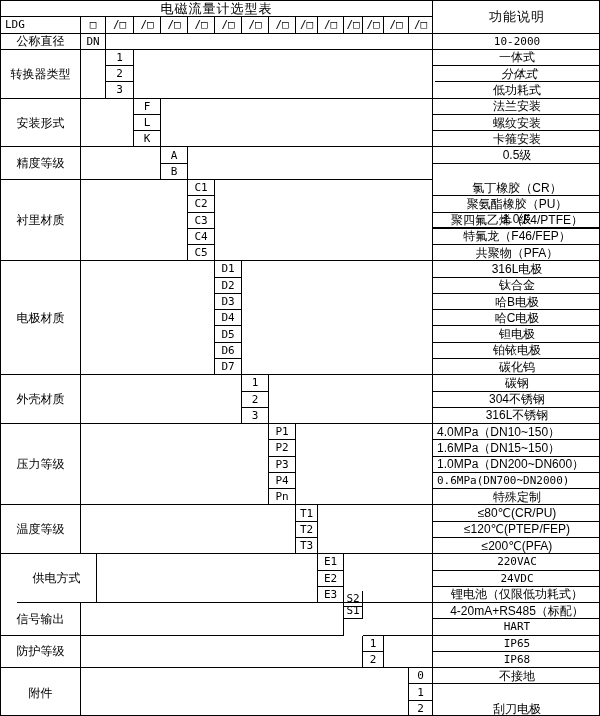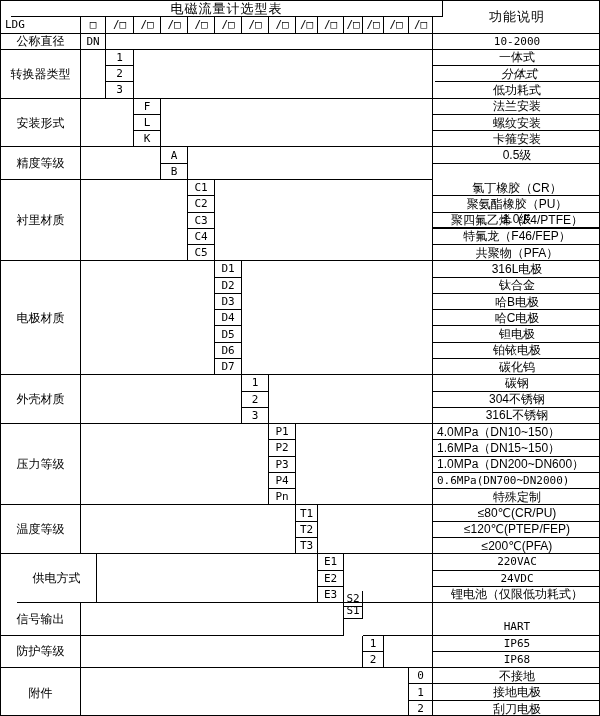--- a/index.html
+++ b/index.html
@@ -30,21 +30,21 @@
   .cell.left{justify-content:flex-start;padding-left:4px;}
   .cell.mono{font-family:"DejaVu Sans Mono","Liberation Mono",monospace;font-size:11px;}
   .cell.title-cell{font-size:13px;letter-spacing:1px;}
   .cell.header-cell{font-size:13px;letter-spacing:1px;}
   .cell.code-cell{font-family:"DejaVu Sans Mono","Liberation Mono",monospace;font-size:11px;}
 </style>
 </head>
 <body>
 
 <div id="table-wrap">
-    <div class="cell title-cell br bb" style="left: 0px; top: 0px; width: 432px; height: 16.27px; margin-left: 10px;">电磁流量计选型表</div>
+    <div class="cell title-cell br bb" style="left: 0px; top: 0px; width: 432px; height: 16.27px;">电磁流量计选型表</div>
     <div class="cell header-cell bb" style="left: 432px; top: 0px; width: 168px; height: 32.55px;">功能说明</div>
     <div class="cell left mono br bb" style="left: 0px; top: 16.27px; width: 80px; height: 16.28px;">LDG</div>
     <div class="cell mono br bb" style="left: 80px; top: 16.27px; width: 25px; height: 16.28px;">□</div>
     <div class="cell mono br bb" style="left: 105px; top: 16.27px; width: 28px; height: 16.28px;">/□</div>
     <div class="cell mono br bb" style="left: 133px; top: 16.27px; width: 27px; height: 16.28px;">/□</div>
     <div class="cell mono br bb" style="left: 160px; top: 16.27px; width: 27px; height: 16.28px;">/□</div>
     <div class="cell mono br bb" style="left: 187px; top: 16.27px; width: 27px; height: 16.28px;">/□</div>
     <div class="cell mono br bb" style="left: 214px; top: 16.27px; width: 27px; height: 16.28px;">/□</div>
     <div class="cell mono br bb" style="left: 241px; top: 16.27px; width: 27px; height: 16.28px;">/□</div>
     <div class="cell mono br bb" style="left: 268px; top: 16.27px; width: 27px; height: 16.28px;">/□</div>
@@ -150,30 +150,30 @@
     <div class="cell code-cell br bb" style="left: 317px; top: 553.27px; width: 26px; height: 16.28px;">E1</div>
     <div class="cell mono bb" style="left: 432px; top: 553.27px; width: 168px; height: 16.28px;">220VAC</div>
     <div class="cell code-cell br bb" style="left: 317px; top: 569.55px; width: 26px; height: 16.27px;">E2</div>
     <div class="cell mono bb" style="left: 432px; top: 569.55px; width: 168px; height: 16.27px; text-align: right;">24VDC</div>
     <div class="cell code-cell br bb" style="left: 317px; top: 585.82px; width: 26px; height: 16.27px;">E3</div>
     <div class="cell bb" style="left: 432px; top: 585.82px; width: 168px; height: 16.27px;">锂电池（仅限低功耗式）</div>
     <div class="cell br bb" style="left: 0px; top: 602.09px; width: 80px; height: 32.55px;">信号输出</div>
     <div class="cell br bb" style="left: 80px; top: 602.09px; width: 263px; height: 32.55px;"></div>
     <div class="cell br bb" style="left: 362px; top: 602.09px; width: 70px; height: 32.55px;"></div>
     <div class="cell code-cell br bb" style="left: 343px; top: 602.09px; width: 19px; height: 16.27px;">S1</div>
+    <div class="cell bb" style="left: 432px; top: 602.09px; width: 168px; height: 16.27px;">4-20mA+RS485（标配）</div>
     <div class="cell code-cell br bb" style="left: 343px; top: 590px; width: 19px; height: 16.28px;">S2</div>
     <div class="cell mono bb" style="left: 432px; top: 618.36px; width: 168px; height: 16.28px;">HART</div>
     <div class="cell br bb" style="left: 0px; top: 634.64px; width: 80px; height: 32.54px;">防护等级</div>
     <div class="cell br bb" style="left: 80px; top: 634.64px; width: 282px; height: 32.54px;"></div>
     <div class="cell br bb" style="left: 383px; top: 634.64px; width: 49px; height: 32.54px;"></div>
     <div class="cell code-cell br bb" style="left: 362px; top: 634.64px; width: 21px; height: 16.27px;">1</div>
     <div class="cell mono bb" style="left: 432px; top: 634.64px; width: 168px; height: 16.27px;">IP65</div>
     <div class="cell code-cell br bb" style="left: 362px; top: 650.91px; width: 21px; height: 16.27px;">2</div>
     <div class="cell mono bb" style="left: 432px; top: 650.91px; width: 168px; height: 16.27px;">IP68</div>
     <div class="cell br" style="left: 0px; top: 667.18px; width: 80px; height: 48.82px;">附件</div>
     <div class="cell br" style="left: 80px; top: 667.18px; width: 328px; height: 48.82px;"></div>
     <div class="cell code-cell br bb" style="left: 408px; top: 667.18px; width: 24px; height: 16.27px;">0</div>
     <div class="cell bb" style="left: 432px; top: 667.18px; width: 168px; height: 16.27px;">不接地</div>
     <div class="cell code-cell br bb" style="left: 408px; top: 683.45px; width: 24px; height: 16.28px;">1</div>
-    <div class="cell bb" style="left: 432px; top: 683.45px; width: 168px; height: 16.28px;">接地电极</div>
     <div class="cell code-cell br" style="left: 408px; top: 699.73px; width: 24px; height: 16.27px;">2</div>
     <div class="cell" style="left: 432px; top: 699.73px; width: 168px; height: 16.27px;">刮刀电极</div>
   </div>
 
 </body></html>

